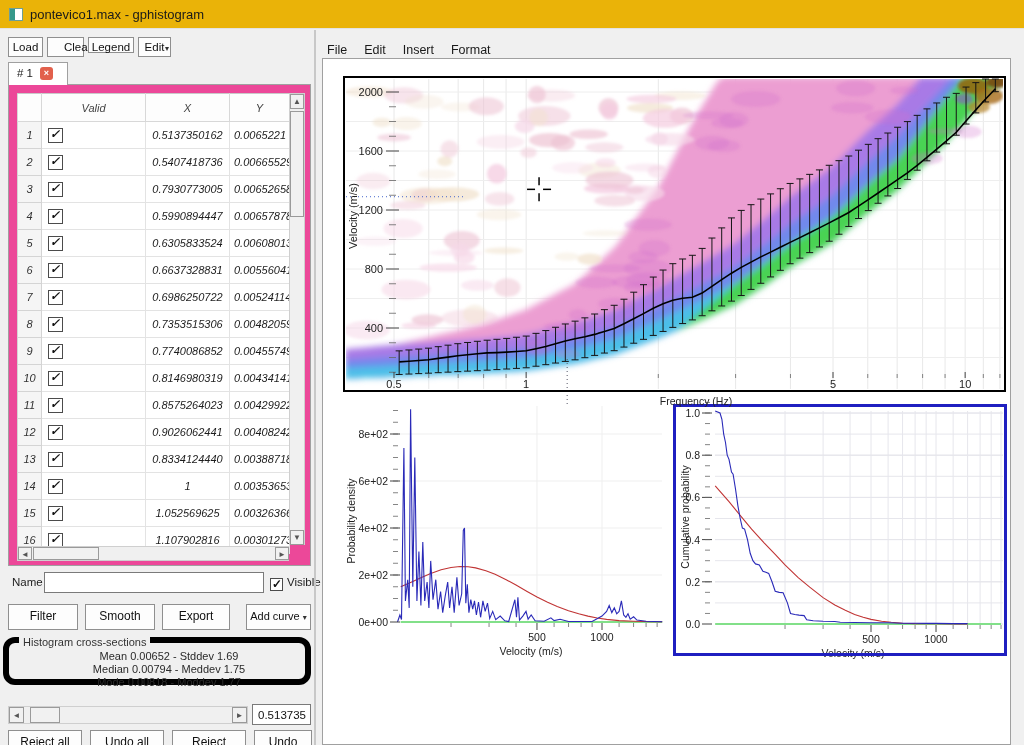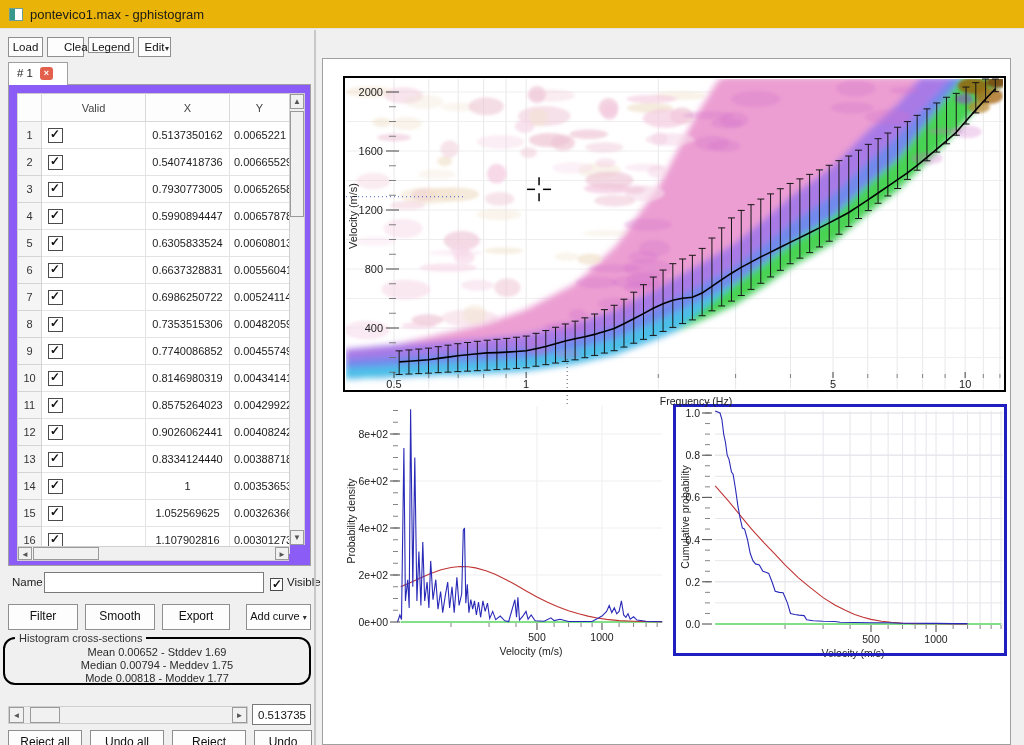--- a/index.html
+++ b/index.html
@@ -12,36 +12,36 @@
   .titletext{left:30px;top:7px;font-size:13px;color:#1a1a1a;}
   .btn{background:#fdfdfd;border:1px solid #8f8f8f;font-size:11.5px;color:#111;
     text-align:center;box-sizing:border-box;line-height:18px;cursor:default;}
   .btn2{background:#fdfdfd;border:1px solid #8f8f8f;font-size:12px;color:#111;
     text-align:center;box-sizing:border-box;line-height:23px;}
   .tab{left:8px;top:62px;width:60px;height:23px;background:#fff;border:1px solid #a0a0a0;
     border-bottom:none;font-size:11.5px;color:#222;z-index:3;}
   .tablabel{position:absolute;left:8px;top:4px;}
   .closebadge{position:absolute;left:31px;top:4px;width:13px;height:13px;background:#e2604c;
     border-radius:3px;color:#fff;font-size:9px;font-weight:bold;text-align:center;line-height:13px;}
-  .pane{left:8px;top:84px;width:303px;height:482px;background:#8b5cf6;border:1px solid #a0a0a0;z-index:1;}
+  .pane{left:8px;top:84px;width:303px;height:482px;background:#ec4899;border:1px solid #a0a0a0;z-index:1;font-style:italic;}
   table.grid{position:absolute;left:8px;top:8px;border-collapse:collapse;table-layout:fixed;
     font-size:11px;color:#1c1c1c;background:#fff;}
   table.grid th{font-weight:normal;color:#444;border:1px solid #d8d8d8;border-top:1px solid #c9c9c9;
     height:25px;background:#fdfdfd;}
   table.grid td{border:1px solid #e3e3e3;height:26px;padding:0 4px;white-space:nowrap;overflow:hidden;}
   table.grid td.num{background:#f5f5f5;border:1px solid #d4d4d4;color:#333;text-align:center;width:24px;}
   table.grid td.val{text-align:left;padding-left:6px;}
   table.grid td.xv,table.grid td.yv{text-align:center;}
   .cb{display:inline-block;width:13px;height:13px;border:1px solid #4b4b4b;background:#fff;
     position:relative;vertical-align:middle;}
   .cb.on:before{content:"\2713";position:absolute;left:1px;top:-2px;font-size:12px;color:#111;font-weight:bold;}
   .sb{background:#f0f0f0;border:1px solid #cfcfcf;}
   .sbthumb{background:#f1f1f1;border:1px solid #9a9a9a;}
   .arrowglyph{font-size:8px;color:#555;text-align:center;line-height:14px;}
-  .grpbox{left:3px;top:637px;width:308px;height:48px;border:2px solid #000000;border-radius:12px;}
+  .grpbox{left:3px;top:637px;width:308px;height:48px;border:6px solid #000000;border-radius:12px;}
   .grptitle{position:absolute;left:10px;top:-7px;background:#f0f0f0;padding:0 4px;font-size:11px;color:#333;}
   .statline{text-align:center;font-size:11px;color:#2a2a2a;line-height:13.2px;}
   .menuitem{display:inline-block;font-size:12.5px;color:#1a1a1a;margin-right:17px;}
   .canvas{left:322px;top:58px;width:689px;height:687px;background:#fff;border:1px solid #a0a0a0;}
   .splitter{left:314px;top:30px;width:2px;height:715px;background:#c8c8c8;}
   input.fld{border:1px solid #7a7a7a;font-size:11.5px;font-family:"Liberation Sans",sans-serif;
     padding:1px 4px;box-sizing:border-box;background:#fff;color:#111;}
   .dropdown-arrow{font-size:8px;color:#333;}
   svg text{font-family:"Liberation Sans",sans-serif;}
 </style>
@@ -206,21 +206,21 @@
 
   
   <div class="abs btn2" style="left:8px;top:604px;width:70px;height:26px;">Filter</div>
   <div class="abs btn2" style="left:85px;top:604px;width:70px;height:26px;">Smooth</div>
   <div class="abs btn2" style="left:162px;top:604px;width:68px;height:26px;">Export</div>
   <div class="abs btn2" style="left:246px;top:604px;width:65px;height:26px;font-size:11px;"><span>Add curve</span> <span class="dropdown-arrow">▾</span></div>
 
   
   <div class="abs grpbox">
     <div class="grptitle">Histogram cross-sections</div>
-    <div id="stat-lines" style="position:absolute;left:0;top:7px;width:100%;">
+    <div id="stat-lines" style="position:absolute;left:12px;top:7px;width:100%;">
         <div class="statline">Mean 0.00652 - Stddev 1.69</div>
         <div class="statline">Median 0.00794 - Meddev 1.75</div>
         <div class="statline">Mode 0.00818 - Moddev 1.77</div>
       </div>
   </div>
 
   
   <div class="abs sb" style="left:8px;top:706px;width:240px;height:18px;">
     <div class="abs sbthumb arrowglyph" style="left:0px;top:0px;width:15px;height:16px;line-height:16px;">◄</div>
     <div class="abs sbthumb" style="left:21px;top:0px;width:30px;height:16px;"></div>
@@ -230,20 +230,21 @@
 
   
   <div class="abs btn2" style="left:8px;top:730px;width:74px;height:24px;">Reject all</div>
   <div class="abs btn2" style="left:90px;top:730px;width:74px;height:24px;">Undo all</div>
   <div class="abs btn2" style="left:172px;top:730px;width:74px;height:24px;">Reject</div>
   <div class="abs btn2" style="left:254px;top:730px;width:58px;height:24px;">Undo</div>
 
   <div class="abs splitter"></div>
 
   
+  <div class="abs" style="left:327px;top:40px;" id="menubar"><span class="menuitem">File</span><span class="menuitem">Edit</span><span class="menuitem">Insert</span><span class="menuitem">Format</span></div>
   <div class="abs canvas">
     <svg id="plots" width="687" height="685">
         <defs>
           <filter id="soft" x="-30%" y="-30%" width="160%" height="160%">
             <feGaussianBlur stdDeviation="3"></feGaussianBlur>
           </filter>
           <filter id="soft2" x="-60%" y="-60%" width="220%" height="220%">
             <feGaussianBlur stdDeviation="1.6"></feGaussianBlur>
           </filter>
           <clipPath id="clipM">

